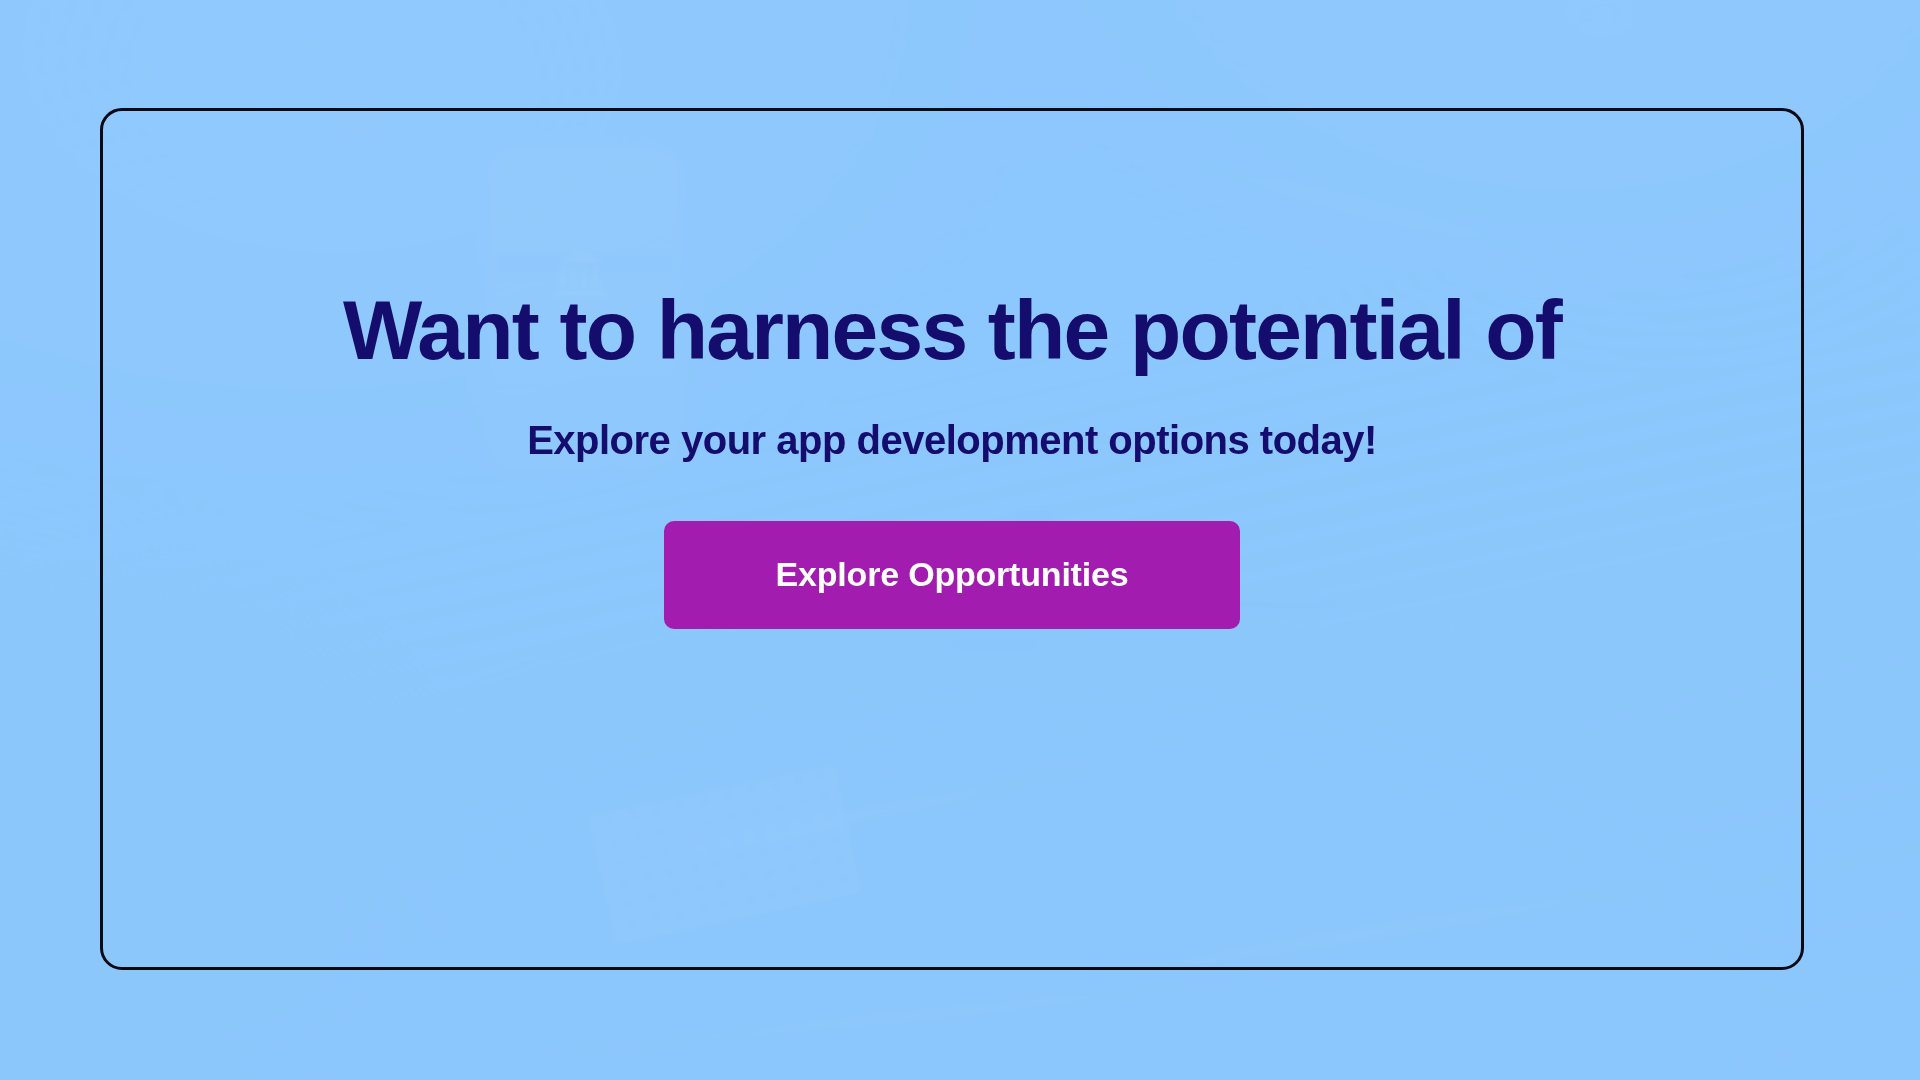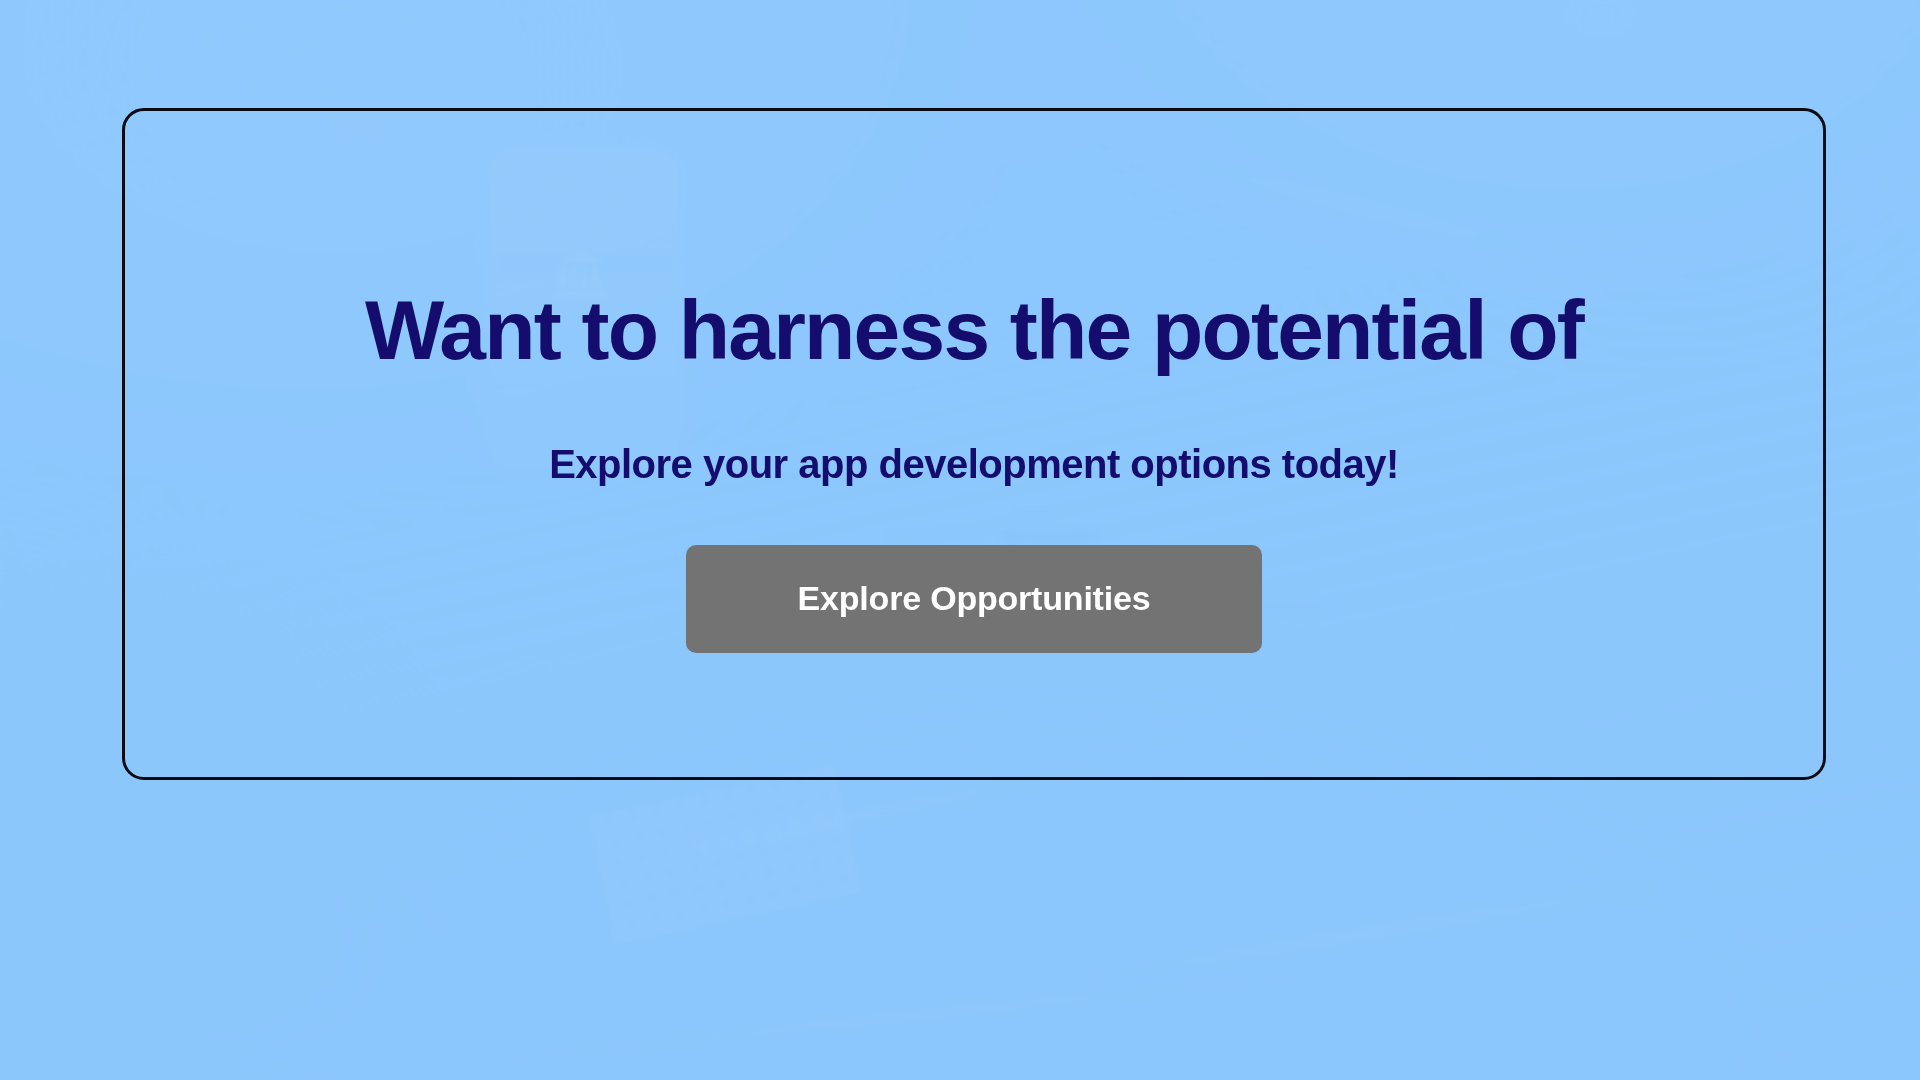--- a/index.html
+++ b/index.html
@@ -126,24 +126,24 @@
   .bg-photo .tint {
     position: absolute;
     inset: 0;
     background: rgba(140,199,252,0.80);
     backdrop-filter: blur(2px);
   }
 
   
   .cta-frame {
     position: absolute;
-    left: 122px;
+    left: 100px;
     top: 108px;
     width: 1704px;
-    height: 672px;
+    height: 862px;
     border: 3px solid #0a0a14;
     border-radius: 22px;
     box-sizing: border-box;
   }
 
   
   .cta-content {
     position: absolute;
     left: 0; right: 0;
     top: 0; bottom: 0;
@@ -159,31 +159,31 @@
     font-size: 84px;
     font-weight: 700;
     line-height: 1.03;
     letter-spacing: -1.8px;
     text-align: center;
     max-width: 1450px;
   }
   .headline .line { display: block; }
 
   .subheadline {
-    margin-top: 68px;
+    margin-top: 44px;
     color: #140d6e;
     font-size: 40px;
     font-weight: 700;
     letter-spacing: -0.5px;
     text-align: left;
   }
 
   .cta-button {
     margin-top: 58px;
-    background: #737373;
+    background: #a21caf;
     color: #ffffff;
     border: none;
     border-radius: 10px;
     width: 576px;
     height: 108px;
     font-family: "Liberation Sans", sans-serif;
     font-size: 34px;
     font-weight: 700;
     letter-spacing: -0.2px;
     cursor: pointer;

